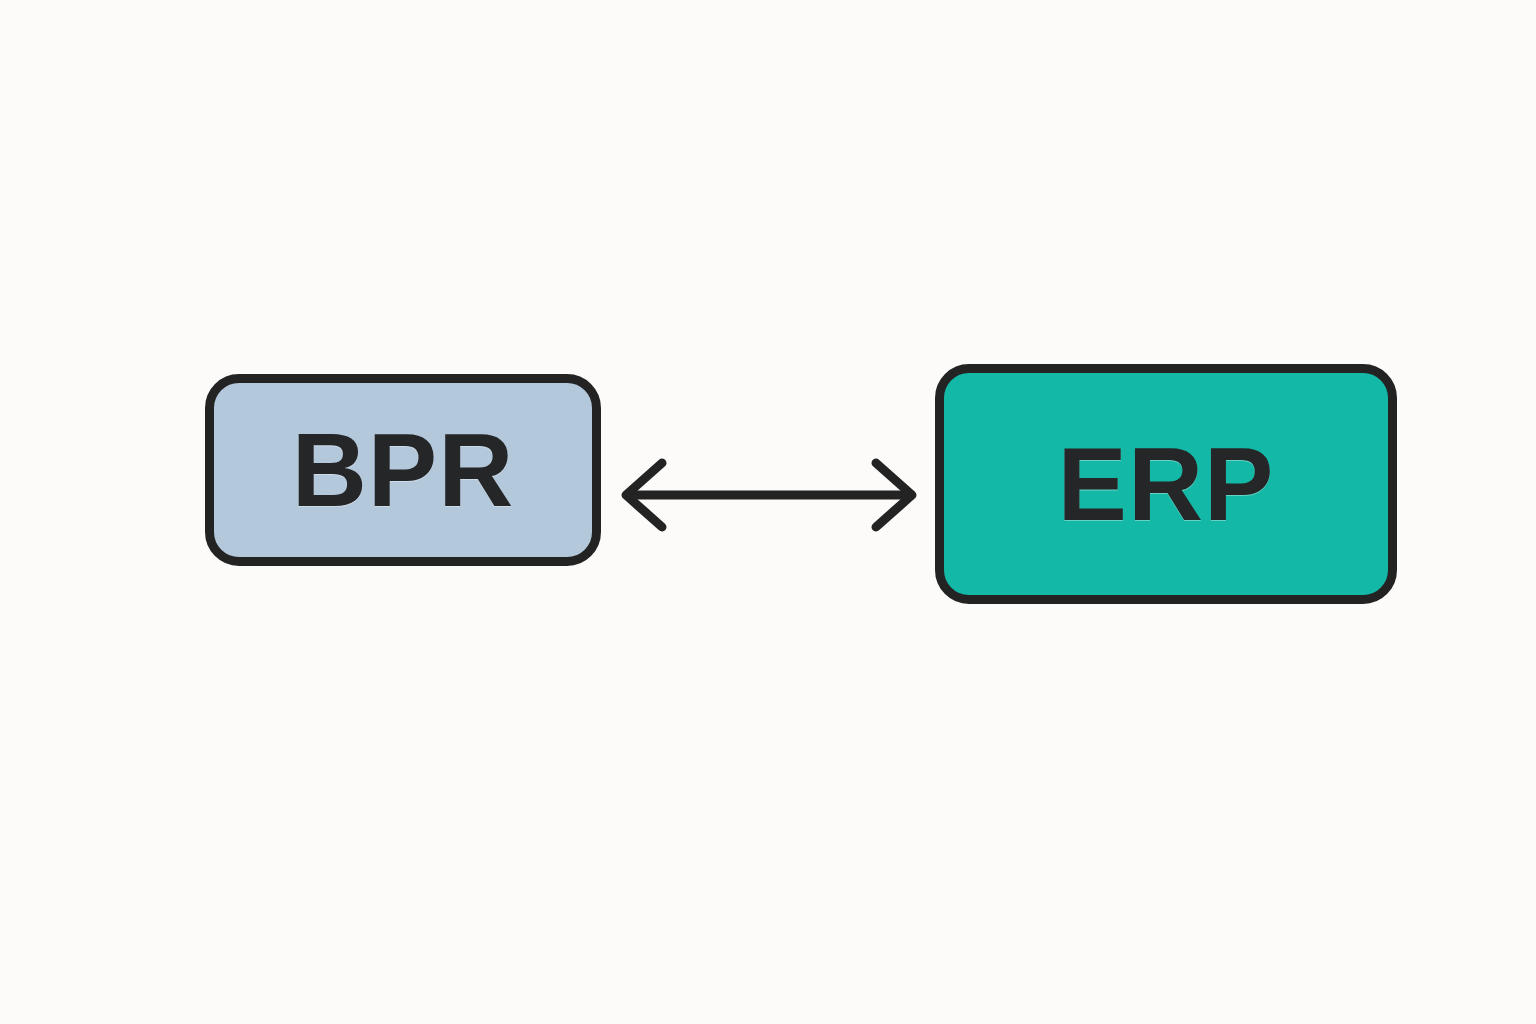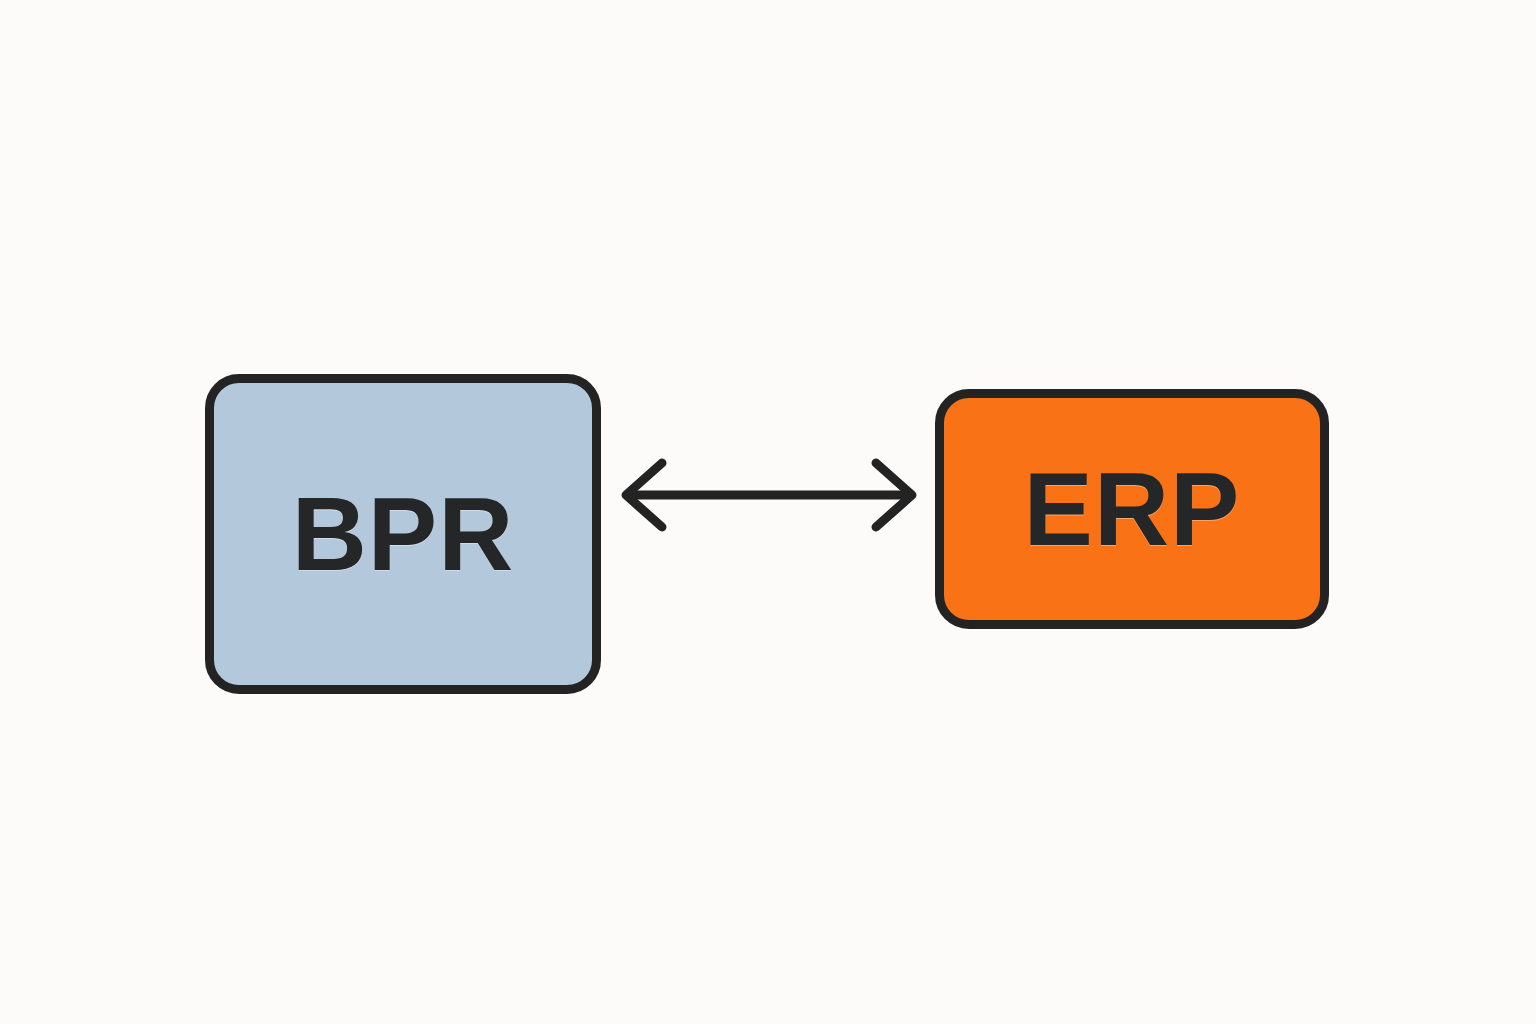--- a/index.html
+++ b/index.html
@@ -42,30 +42,30 @@
     letter-spacing: 1px;
     color: #242628;
     user-select: none;
     text-shadow: 0 1px 0 rgba(255,255,255,0.35);
   }
 
   #node-bpr {
     left: 205px;
     top: 374px;
     width: 396px;
-    height: 320px;
+    height: 192px;
     background: #b4c8dc;
   }
 
   #node-erp {
     left: 935px;
-    top: 389px;
-    width: 394px;
+    top: 364px;
+    width: 462px;
     height: 240px;
-    background: #f97316;
+    background: #14b8a6;
   }
 
   
   .connector {
     position: absolute;
     left: 606px;
     top: 445px;
     width: 326px;
     height: 104px;
   }

